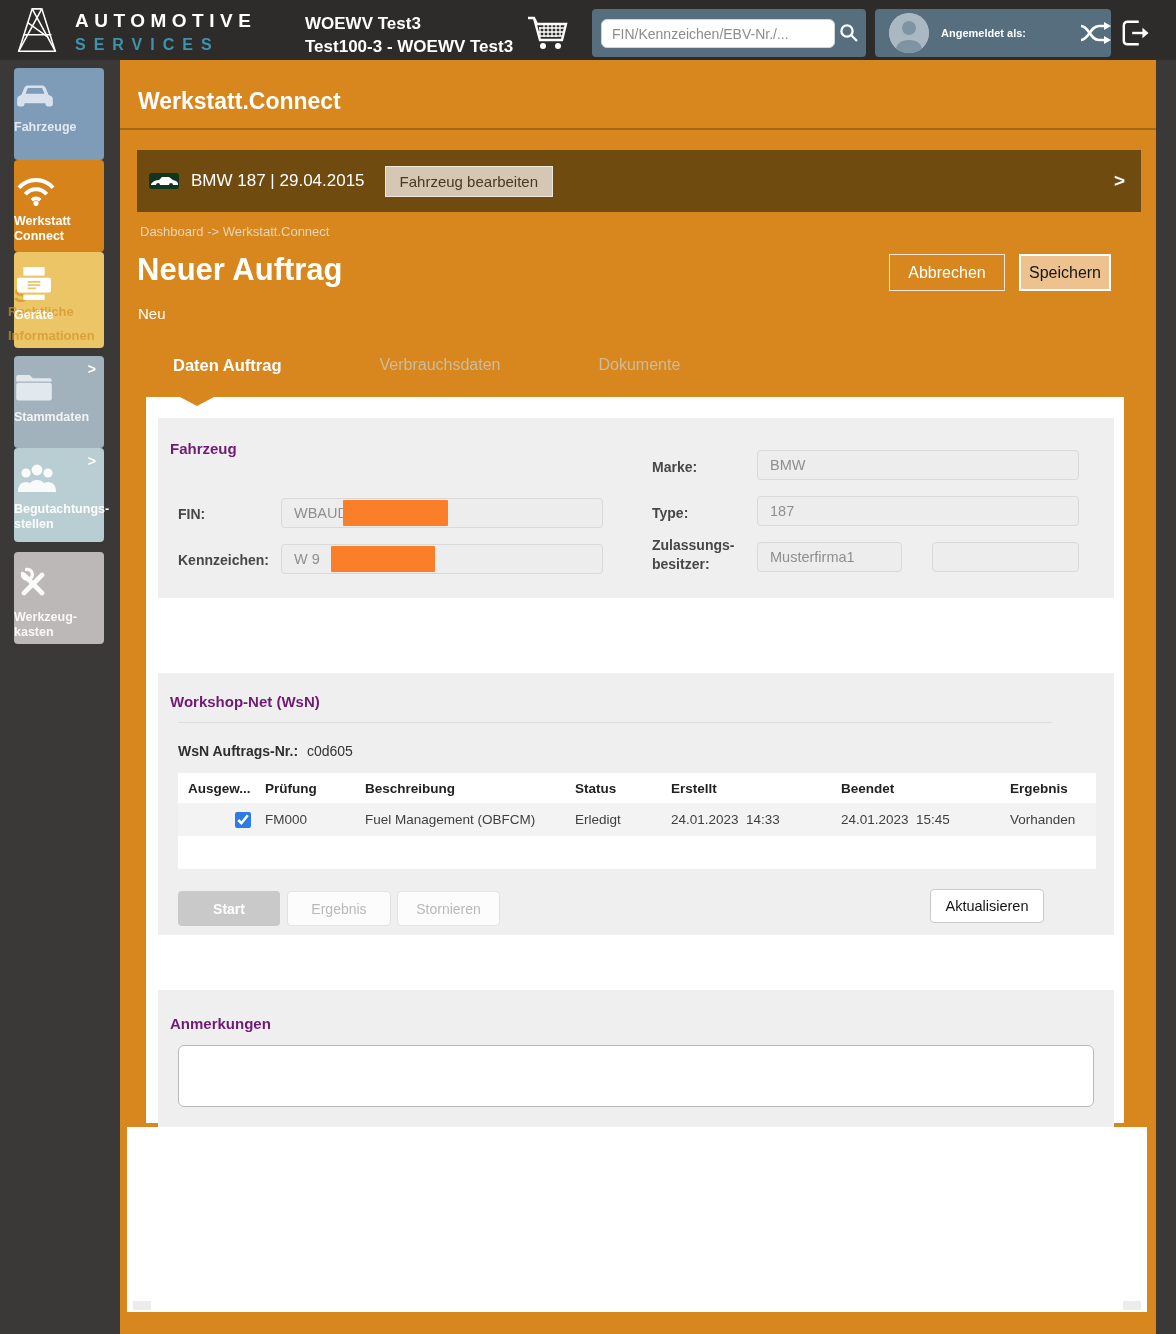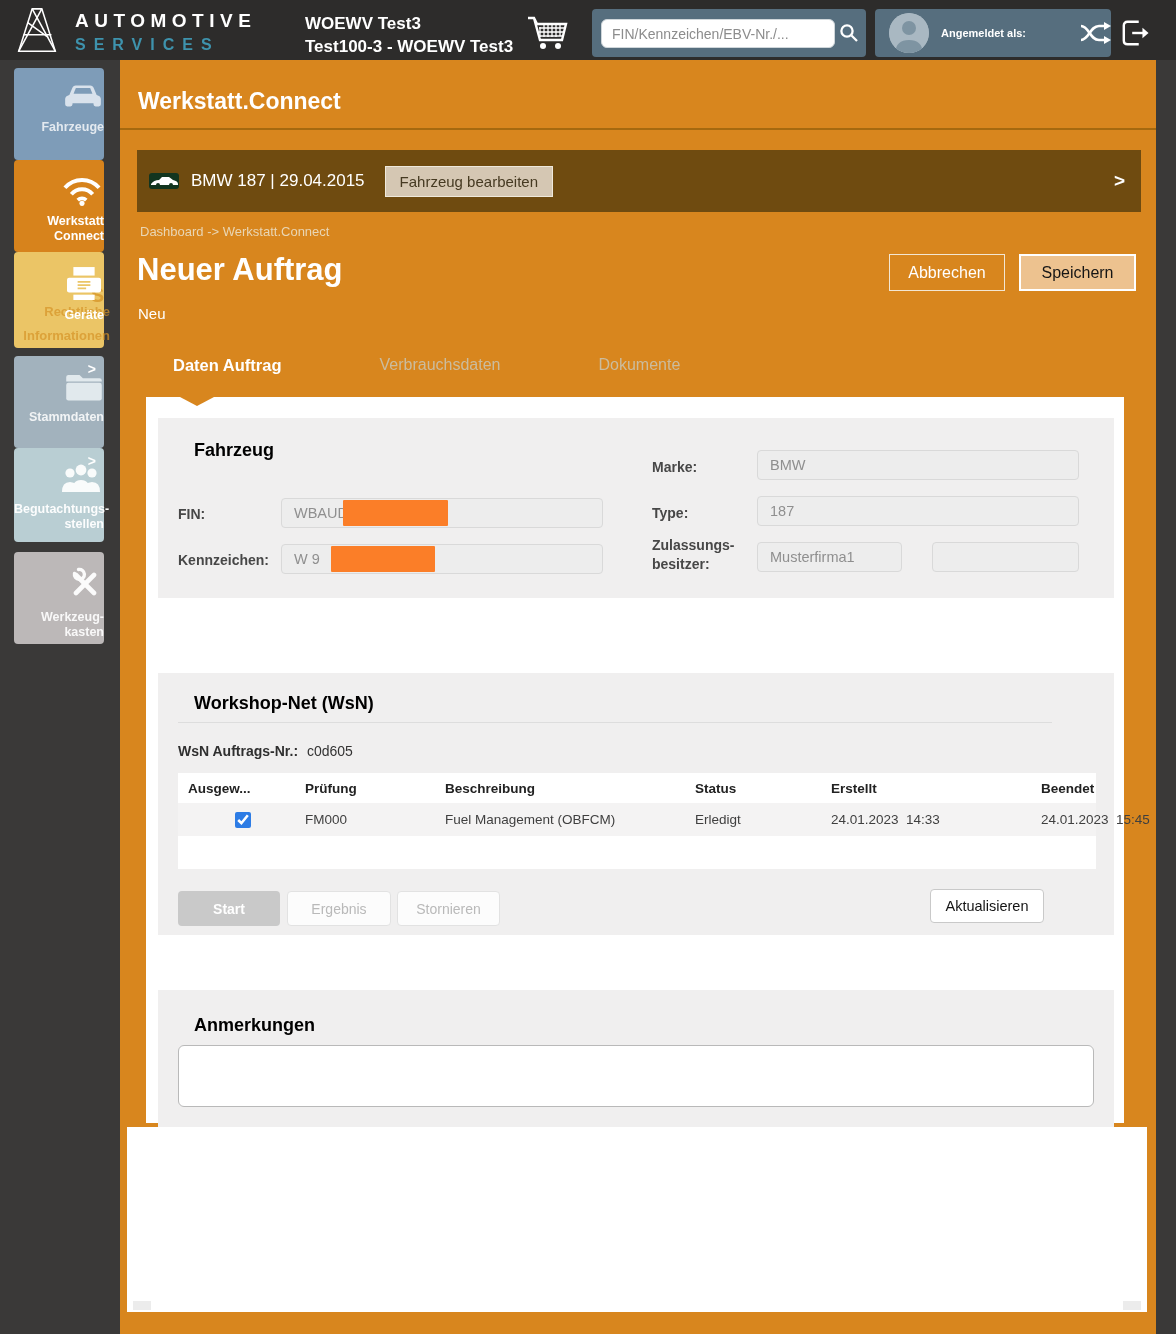--- a/index.html
+++ b/index.html
@@ -22,21 +22,21 @@
     padding:0 10px;font-size:14px;color:#555;font-family:"Liberation Sans",sans-serif;outline:none;}
   .search-input::placeholder{color:#8c8c8c;}
   .search-icon{position:absolute;right:7px;top:14px;}
   .user-box{position:absolute;left:875px;top:9px;width:236px;height:48px;background:#566e7e;border-radius:4px;}
   .avatar{position:absolute;left:14px;top:4px;width:40px;height:40px;border-radius:50%;overflow:hidden;background:#a9b8c2;}
   .logged-label{position:absolute;left:66px;top:18px;color:#fff;font-size:11px;font-weight:bold;}
   .switch-btn{position:absolute;left:204px;top:12px;width:34px;height:24px;cursor:pointer;}
   .logout-btn{position:absolute;left:246px;top:10px;width:28px;height:28px;cursor:pointer;}
 
   
-  .tile{position:absolute;left:14px;width:90px;border-radius:4px;text-align:right;cursor:pointer;}
+  .tile{position:absolute;left:14px;width:90px;border-radius:4px;text-align:left;cursor:pointer;}
   .tile .t-icon{margin:14px auto 4px auto;display:block;}
   .tile .t-label{font-size:12.5px;font-weight:bold;line-height:15px;white-space:pre-line;}
   .tile .t-chevron{position:absolute;top:5px;right:8px;color:#fff;font-weight:bold;font-size:14px;}
   .tile-fahrzeuge{top:68px;height:92px;background:#7e9cb8;}
   .tile-fahrzeuge .t-label{color:rgba(255,255,255,.78);}
   .tile-werkstatt{top:160px;height:92px;background:#d7831c;}
   .tile-werkstatt .t-label{color:#fff;}
   .tile-geraete{top:252px;height:96px;background:#ebc566;}
   .tile-geraete .t-label{color:#fff;position:relative;z-index:2;}
   .ghost-top{position:absolute;left:0;right:0;top:32px;color:rgba(213,147,38,.75);font-weight:bold;font-size:20px;z-index:0;}
@@ -53,45 +53,45 @@
   .page-title{position:absolute;left:18px;top:28px;color:#fff;font-size:23px;font-weight:bold;}
   .title-divider{position:absolute;left:0;top:68px;width:100%;height:2px;background:#a5690f;}
   .vehicle-bar{position:absolute;left:17px;top:90px;width:1004px;height:62px;background:#6f4b10;display:flex;align-items:center;cursor:pointer;}
   .car-chip{width:30px;height:16px;background:#12351f;border-radius:3px;margin:0 12px 0 12px;position:relative;flex:0 0 auto;}
   .vb-text{color:#fff;font-size:17px;margin-right:20px;white-space:nowrap;}
   .vb-edit{background:#d5c7b3;border:1px solid #efe9dc;color:#463a22;font-size:15px;padding:6px 14px;cursor:pointer;font-family:"Liberation Sans",sans-serif;}
   .vb-chevron{margin-left:auto;margin-right:16px;color:#fff;font-size:19px;font-weight:bold;}
   .breadcrumb{position:absolute;left:20px;top:164px;color:#e9d6b4;font-size:13px;}
   .page-heading{position:absolute;left:17px;top:192px;color:#fff;font-size:31px;font-weight:bold;}
   .btn-cancel{position:absolute;left:769px;top:194px;width:116px;height:37px;background:transparent;border:1.5px solid #f3e6d2;color:#fff;font-size:16px;cursor:pointer;font-family:"Liberation Sans",sans-serif;}
-  .btn-save{position:absolute;left:899px;top:194px;width:117px;height:37px;background:#edc28f;border:2px solid #fff;color:#151515;font-size:16px;cursor:pointer;font-family:"Liberation Sans",sans-serif;}
+  .btn-save{position:absolute;left:899px;top:194px;width:92px;height:37px;background:#edc28f;border:2px solid #fff;color:#151515;font-size:16px;cursor:pointer;font-family:"Liberation Sans",sans-serif;}
   .subheading{position:absolute;left:18px;top:245px;color:#fff;font-size:15px;}
   .tabbar{position:absolute;left:17px;top:296px;display:flex;gap:62px;}
   .tab{font-size:16px;color:#cbbc9e;cursor:pointer;margin-left:36px;}
   .tab.active{color:#fff;font-weight:bold;font-size:16.5px;}
   .tab-notch{position:absolute;left:60px;top:337px;width:0;height:0;border-left:17px solid transparent;border-right:17px solid transparent;border-top:9px solid #d8861e;z-index:3;}
 
   
   .content-panel{position:absolute;left:26px;top:337px;width:978px;height:726px;background:#fff;}
   .gray-section{position:absolute;left:12px;width:956px;background:#f0efef;}
   .sec-fahrzeug{top:21px;height:180px;}
   .sec-wsn{top:276px;height:262px;}
   .sec-anmerkungen{top:593px;height:155px;}
-  .sec-title{position:absolute;left:36px;font-size:18px;font-weight:bold;color:#000000;}
+  .sec-title{position:absolute;left:12px;font-size:15px;font-weight:bold;color:#701a75;}
   .f-label{position:absolute;font-size:14px;color:#474747;font-weight:bold;white-space:pre-line;line-height:19px;}
   .f-input{position:absolute;height:30px;background:#ededed;border:1px solid #d9d9d9;border-radius:4px;
     color:#8f8f8f;font-size:14.5px;padding:0 12px;font-family:"Liberation Sans",sans-serif;outline:none;}
   .redact{position:absolute;background:#fb7e28;height:26px;top:2px;border-radius:1px;}
 
   .wsn-divider{position:absolute;left:20px;right:62px;top:49px;height:1px;background:#ddd;}
   .wsn-nr{position:absolute;left:20px;top:70px;font-size:14px;color:#2f2f2f;}
   .wsn-nr .lbl{font-weight:bold;}
   .wsn-nr .val{font-weight:normal;color:#333;margin-left:5px;}
   .wsn-table{position:absolute;left:20px;top:100px;width:918px;font-size:13.5px;}
-  .w-row{display:grid;grid-template-columns:77px 100px 210px 96px 170px 169px 1fr;align-items:center;gap:40px;}
+  .w-row{display:grid;grid-template-columns:77px 100px 210px 96px 170px 169px 1fr;align-items:center;}
   .w-head{background:#fff;height:30px;font-weight:bold;color:#222;}
   .w-data{background:#f4f3f3;height:33px;color:#3f3f3f;}
   .w-empty{background:#fff;height:33px;}
   .w-cell{padding-left:10px;white-space:pre;overflow:hidden;}
   .w-cell.center{text-align:center;padding-left:0;}
   .wsn-checkbox{width:16px;height:16px;accent-color:#2d7ce5;cursor:pointer;vertical-align:middle;}
   .btn{font-family:"Liberation Sans",sans-serif;border-radius:4px;font-size:14px;cursor:pointer;}
   .btn-start{position:absolute;left:20px;top:218px;width:102px;height:35px;background:#c9c9c9;border:none;color:#fff;font-weight:bold;}
   .btn-ergebnis{position:absolute;left:129px;top:218px;width:104px;height:35px;background:#fcfcfc;border:1px solid #e2e2e2;color:#b9b9b9;}
   .btn-stornieren{position:absolute;left:239px;top:218px;width:103px;height:35px;background:#fcfcfc;border:1px solid #e2e2e2;color:#b9b9b9;}

